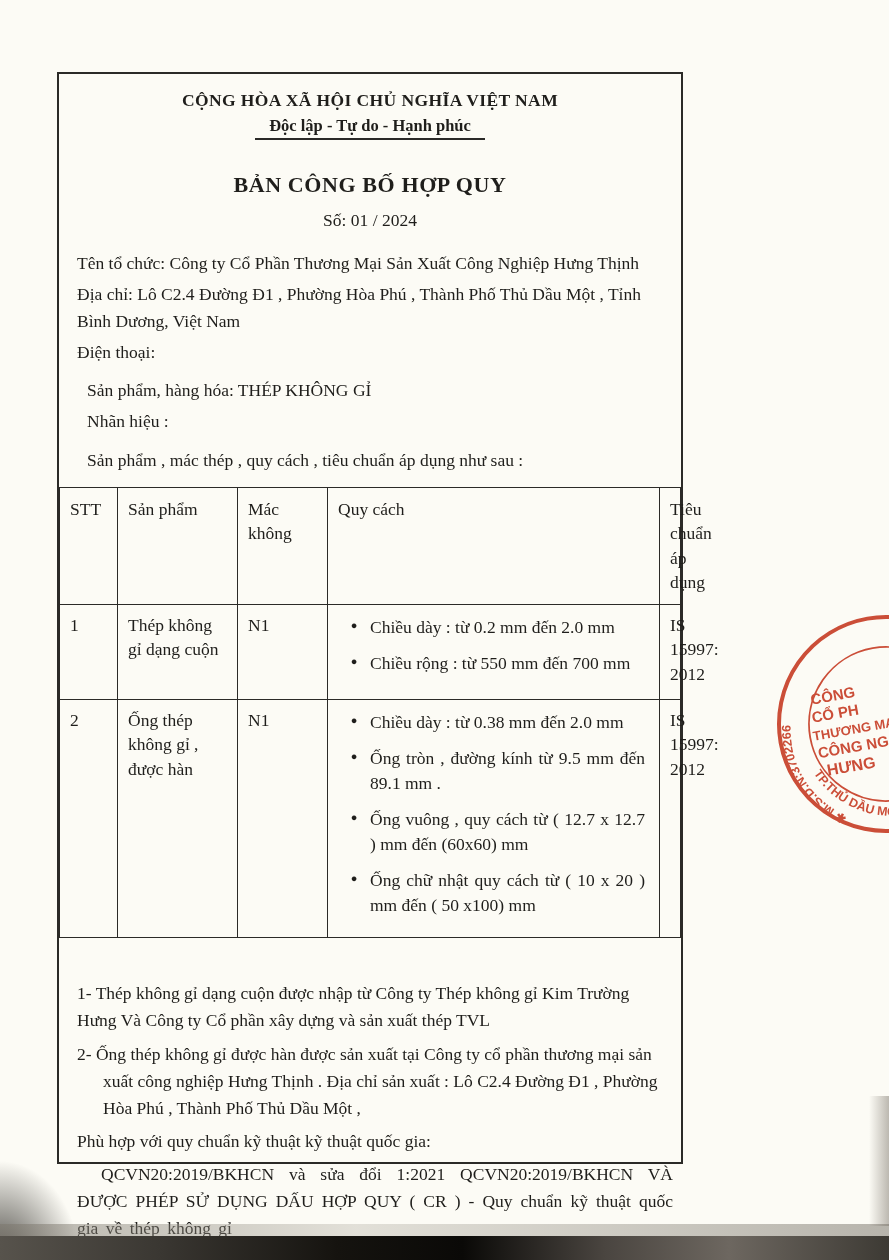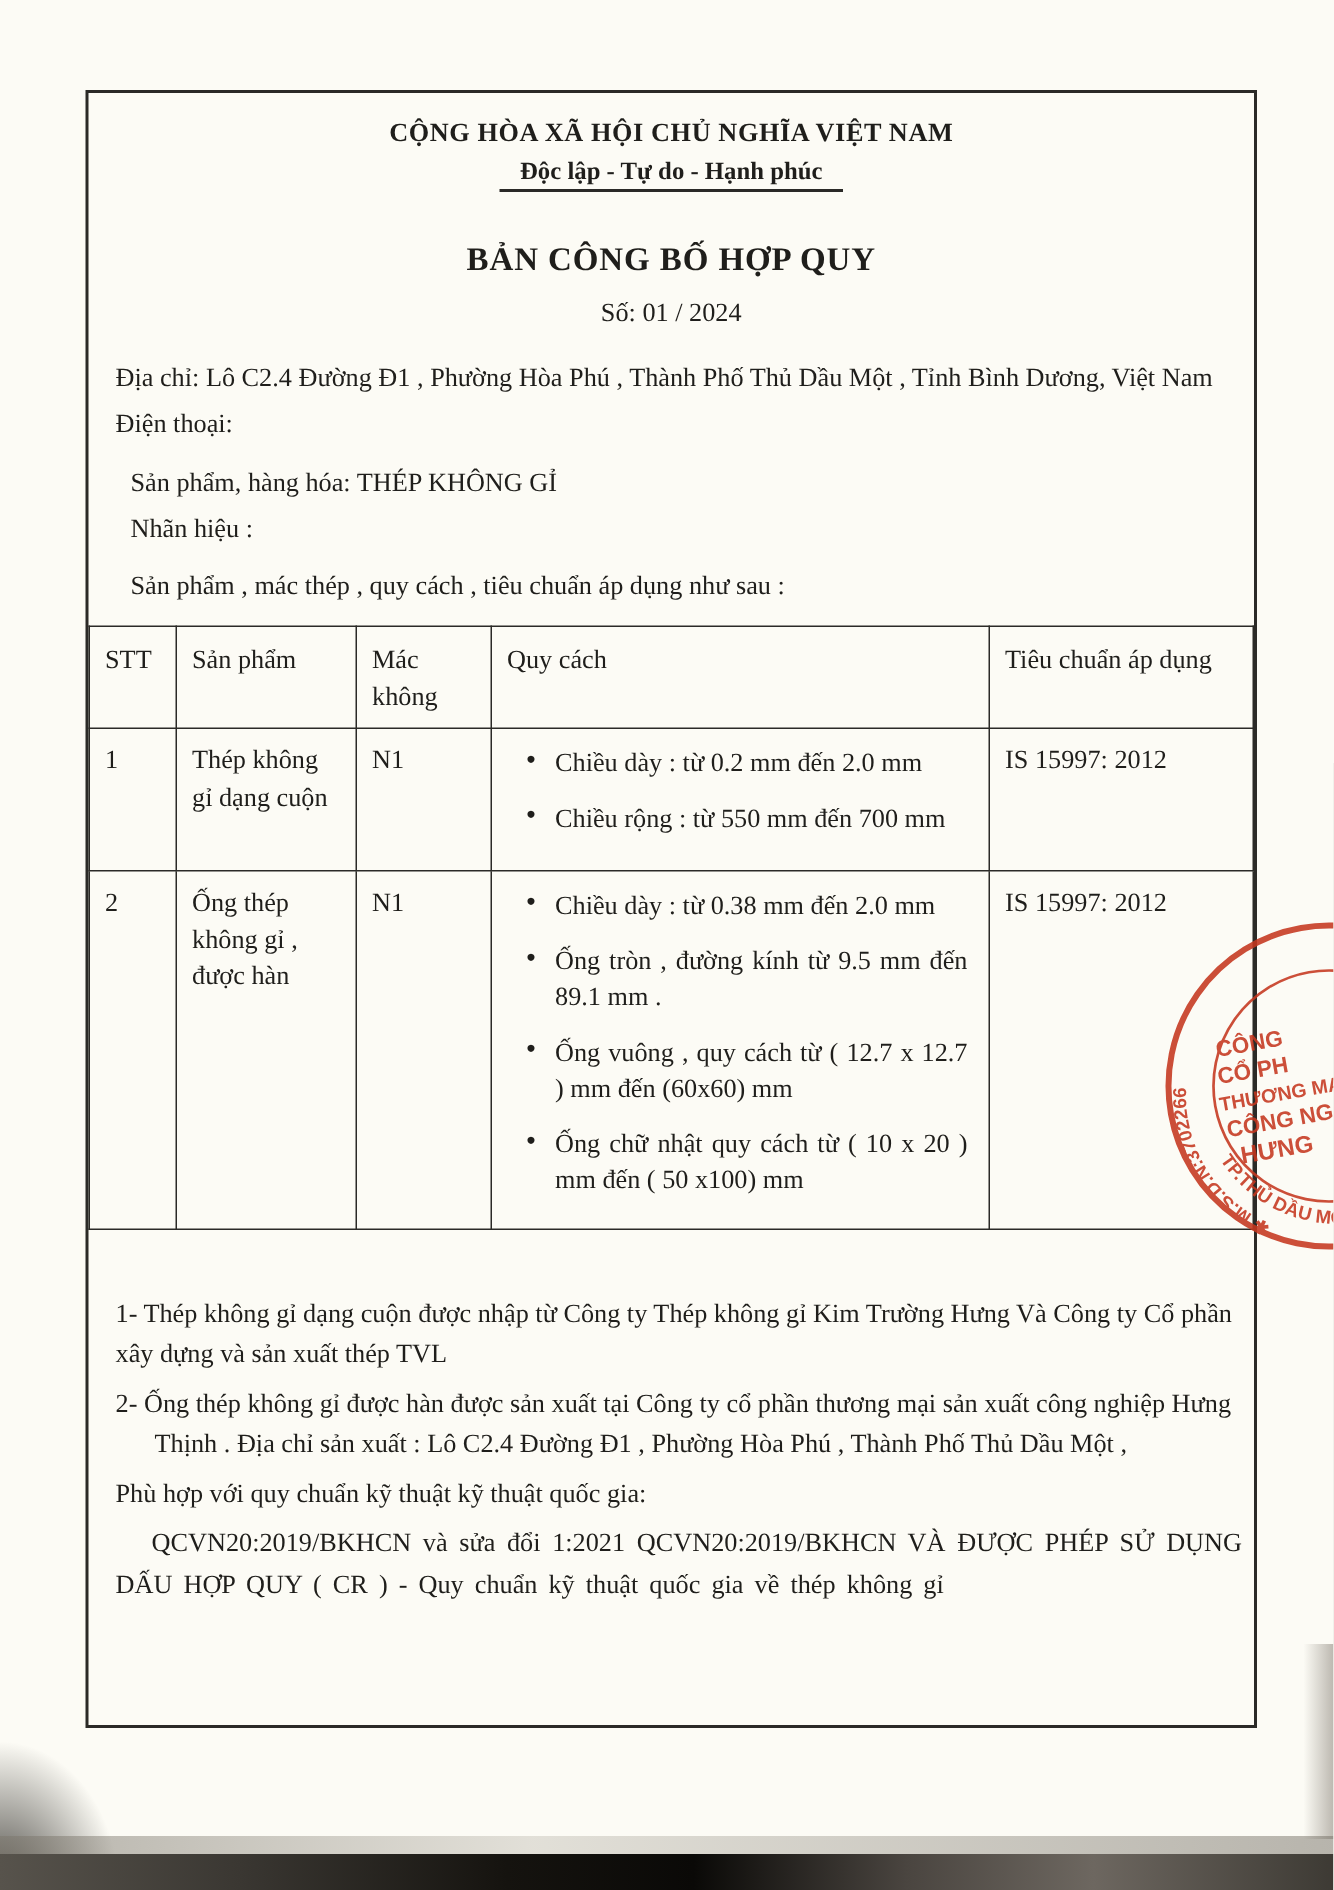--- a/index.html
+++ b/index.html
@@ -2,21 +2,21 @@
 <html><head>
 <meta charset="utf-8">
 <style>
   html,body { margin:0; padding:0; background:#e9e7e2; }
   .page {
     position:relative; width:889px; height:1260px; margin:0 auto;
     background:#fcfbf5; overflow:hidden;
     font-family:"Liberation Serif", serif; color:#1f1e1b;
   }
   .border-box {
-    position:absolute; left:57px; top:60px; width:781px; height:1092px;
+    position:absolute; left:57px; top:72px; width:626px; height:1092px;
     border:2px solid #2b2a27; box-sizing:border-box; background:transparent;
   }
   .center { text-align:center; }
   .nat1 { font-size:17.5px; font-weight:bold; letter-spacing:.4px; margin-top:16px; }
   .nat2 { font-size:16.5px; font-weight:bold; margin-top:5px; }
   .nat2 .uline { display:inline-block; border-bottom:2px solid #2a2927; padding:0 14px 2px; }
   .doc-title { font-size:22px; font-weight:bold; letter-spacing:.6px; margin-top:32px; }
   .doc-num { font-size:17.5px; margin-top:12px; }
   .body-text { padding:14px 22px 0 18px; font-size:17.5px; line-height:1.5; }
   .body-text p { margin:5px 0; }
@@ -77,20 +77,21 @@
 
     <div class="center nat1">CỘNG HÒA XÃ HỘI CHỦ NGHĨA VIỆT NAM</div>
     <div class="center nat2">
       <span class="uline">Độc lập - Tự do - Hạnh phúc</span>
     </div>
 
     <div class="center doc-title">BẢN CÔNG BỐ HỢP QUY</div>
     <div class="center doc-num">Số: 01 / 2024</div>
 
     <div class="body-text">
+      <p>Tên tổ chức: Công ty Cổ Phần Thương Mại Sản Xuất Công Nghiệp Hưng Thịnh</p>
       <p>Địa chỉ: Lô C2.4 Đường Đ1 , Phường Hòa Phú , Thành Phố Thủ Dầu Một , Tỉnh Bình Dương, Việt Nam</p>
       <p>Điện thoại:</p>
       <p class="ind gap"><span>Sản phẩm, hàng hóa: </span><span class="bold">THÉP KHÔNG GỈ</span></p>
       <p class="ind">Nhãn hiệu :</p>
       <p class="ind gap">Sản phẩm , mác thép , quy cách , tiêu chuẩn áp dụng như sau :</p>
     </div>
 
     <table class="spec">
       <colgroup>
         <col class="col-stt">

